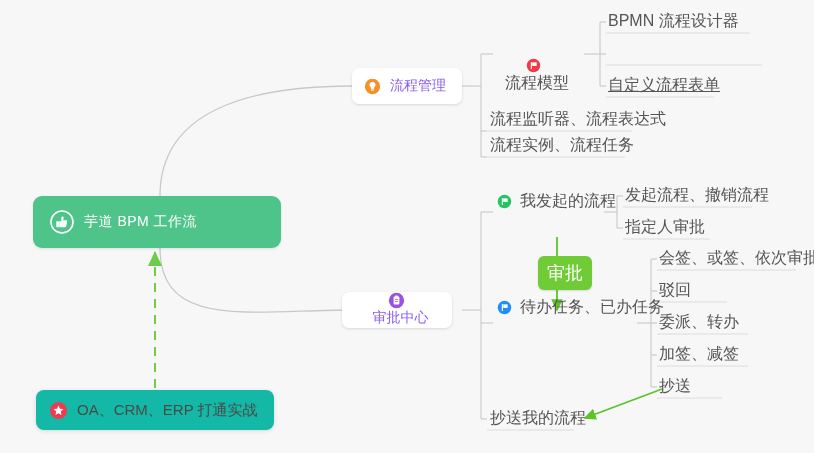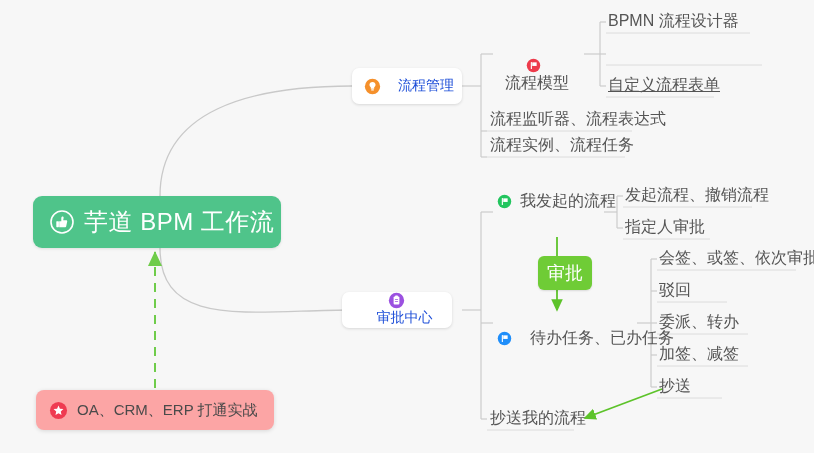--- a/index.html
+++ b/index.html
@@ -31,42 +31,42 @@
     background: #4fc48a;
     border-radius: 9px;
     box-shadow: 0 1px 3px rgba(0,0,0,0.10);
     display: flex;
     align-items: center;
     padding-left: 17px;
     box-sizing: border-box;
   }
   .root-label {
     color: #ffffff;
-    font-size: 24px;
+    font-size: 14px;
     letter-spacing: 0.5px;
     margin-left: 10px;
     white-space: nowrap;
   }
 
   
   .branch-node {
     position: absolute;
     background: #ffffff;
     border-radius: 7px;
     box-shadow: 0 1px 3px rgba(0,0,0,0.13);
     display: flex;
     align-items: center;
     padding: 0 14px 0 12px;
     box-sizing: border-box;
     height: 36px;
   }
   .branch-label {
-    color: #1d4ed8;
+    color: #8b5cf6;
     font-size: 14px;
-    margin-left: 17px;
+    margin-left: 9px;
     white-space: nowrap;
   }
 
   
   .topic {
     position: absolute;
     color: #555555;
     font-size: 16px;
     white-space: nowrap;
     line-height: 20px;
@@ -88,21 +88,21 @@
     padding: 5px 9px;
     white-space: nowrap;
     box-shadow: 0 1px 2px rgba(0,0,0,0.12);
   }
 
   
   .note-card {
     position: absolute;
     left: 36px; top: 390px;
     height: 40px;
-    background: #fca5a5;
+    background: #14b8a6;
     border-radius: 8px;
     box-shadow: 0 1px 4px rgba(0,0,0,0.13);
     display: flex;
     align-items: center;
     padding: 0 16px 0 13px;
     box-sizing: border-box;
   }
   .note-label {
     color: #4a4a4a;
     font-size: 15px;
@@ -270,21 +270,21 @@
     <span>发起流程、撤销流程</span>
   </div>
   <div class="topic" style="left:621px; top:217px;">
     <span>指定人审批</span>
   </div>
 
   <div class="badge" style="left:538px; top:256px;">
     <span>审批</span>
   </div>
 
-  <div class="topic with-icon" style="left:493px; top:328px;gap:10px;">
+  <div class="topic with-icon" style="left:493px; top:297px;">
     <span class="icon">
       <svg width="15" height="15" viewBox="0 0 20 20">
         <circle cx="10" cy="10" r="9" fill="#1f8efa"></circle>
         <rect x="6.4" y="5.2" width="1.5" height="9.6" rx="0.5" fill="#ffffff"></rect>
         <path d="M8.3 5.8 L14.2 5.8 L14.2 10.6 L8.3 10.6 Z" fill="#ffffff"></path>
       </svg>
     </span>
     <span class="topic-text">待办任务、已办任务</span>
   </div>
 

